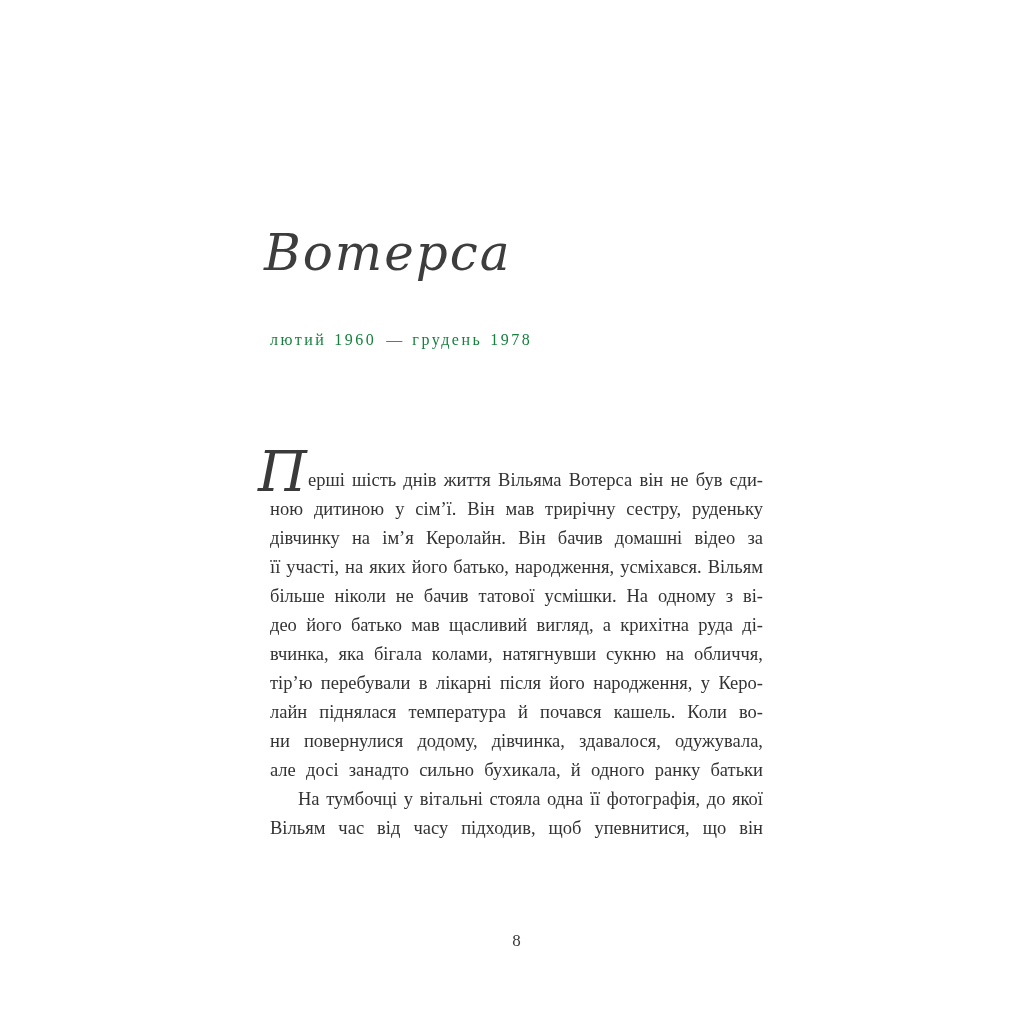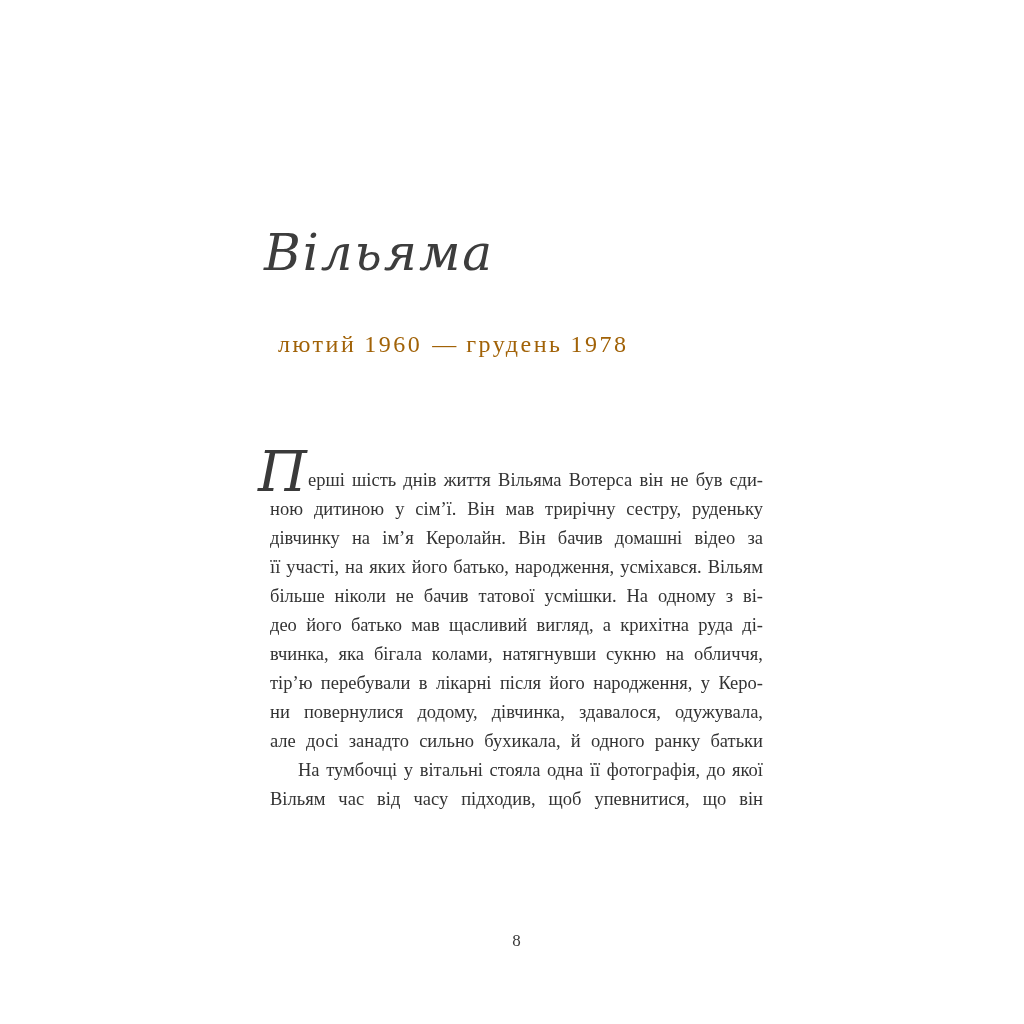--- a/index.html
+++ b/index.html
@@ -23,25 +23,25 @@
     margin: 0;
     font-family: "DejaVu Serif", serif;
     font-style: italic;
     font-weight: 400;
     font-size: 50px;
     letter-spacing: 2px;
     color: #3d3d3d;
   }
   .chapter-dates {
     position: absolute;
-    left: 278px;
+    left: 270px;
     top: 331px;
-    font-size: 24px;
+    font-size: 16px;
     letter-spacing: 2.5px;
-    color: #a16207;
+    color: #15803d;
     white-space: nowrap;
   }
   .chapter-dates .sub-label {
     margin-right: 8px;
   }
   .chapter-dates .sub-year {
     margin-right: 8px;
   }
   .chapter-dates .sub-dash {
     margin: 0 10px 0 2px;
@@ -90,21 +90,21 @@
     text-align: center;
     font-size: 17px;
     color: #3a3a3a;
   }
 </style>
 </head>
 <body>
 
 <div class="page">
 
-  <h1 class="chapter-title">Вільяма</h1>
+  <h1 class="chapter-title">Вотерса</h1>
 
   <div class="chapter-dates">
     <span class="sub-label">лютий</span><span class="sub-year">1960</span><span class="sub-dash">—</span><span class="sub-label">грудень</span><span class="sub-year">1978</span>
   </div>
 
   <div class="body-text">
 
     <div class="line first-line">
       <span class="initial">П</span><span>ерші шість днів життя Вільяма Вотерса він не був єди-</span>
     </div>
@@ -119,20 +119,21 @@
 
         <div class="line"><span>більше ніколи не бачив татової усмішки. На одному з ві-</span></div>
 
         <div class="line"><span>део його батько мав щасливий вигляд, а крихітна руда ді-</span></div>
 
         <div class="line"><span>вчинка, яка бігала колами, натягнувши сукню на обличчя,</span></div>
 
 
         <div class="line"><span>тір’ю перебували в лікарні після його народження, у Керо-</span></div>
 
+        <div class="line"><span>лайн піднялася температура й почався кашель. Коли во-</span></div>
 
         <div class="line"><span>ни повернулися додому, дівчинка, здавалося, одужувала,</span></div>
 
         <div class="line"><span>але досі занадто сильно бухикала, й одного ранку батьки</span></div>
       </div>
 
 
     <div class="p2-lines">
 
 

